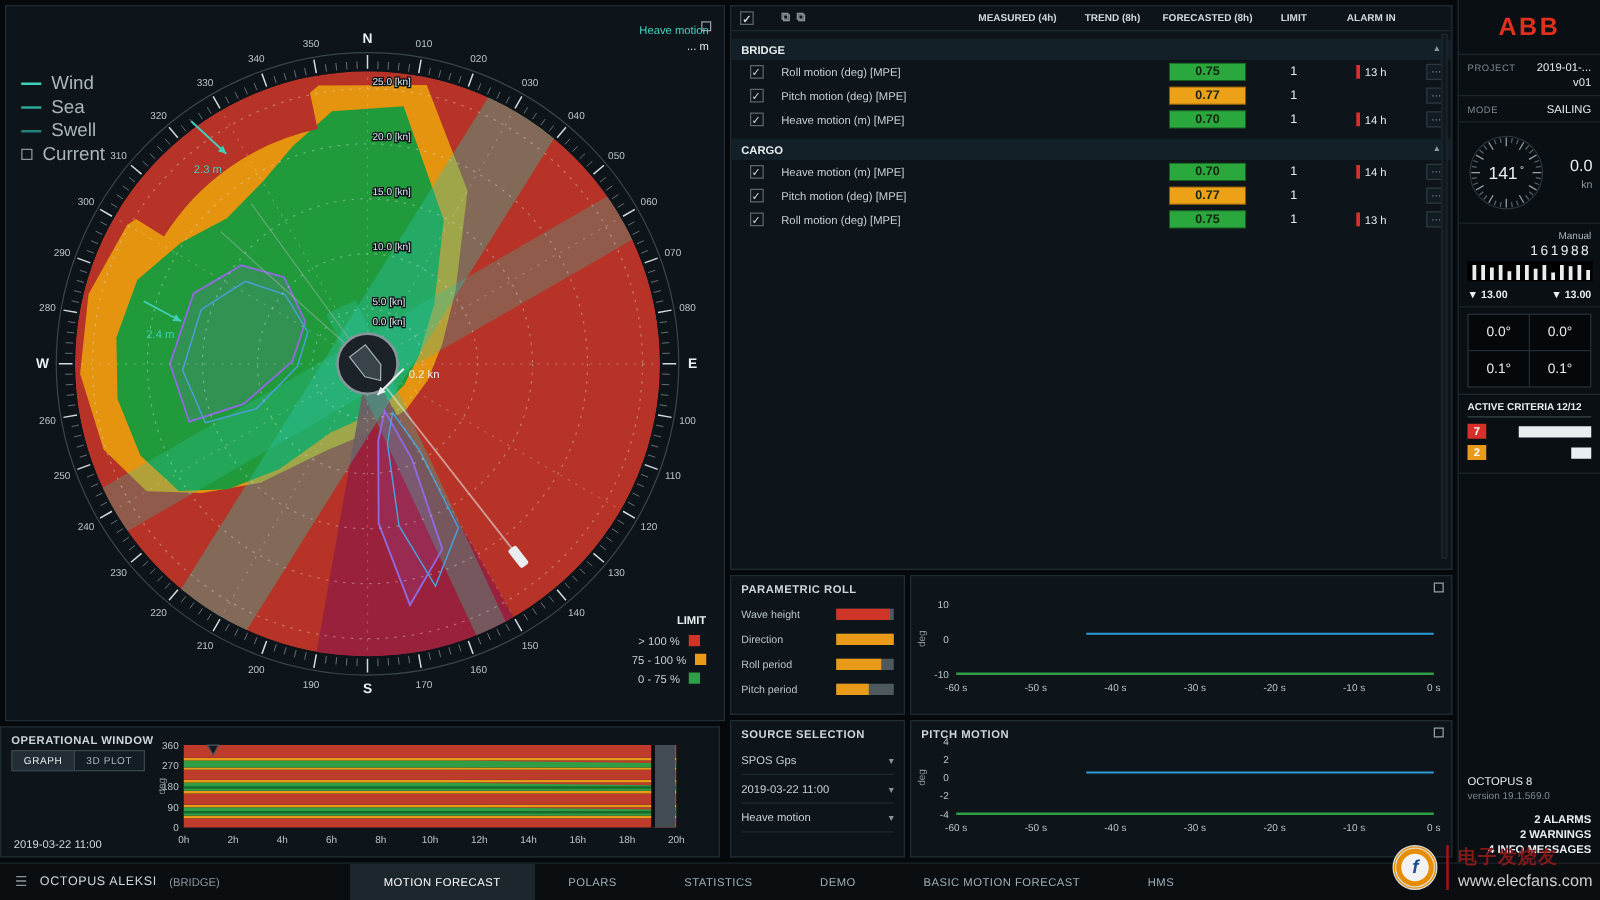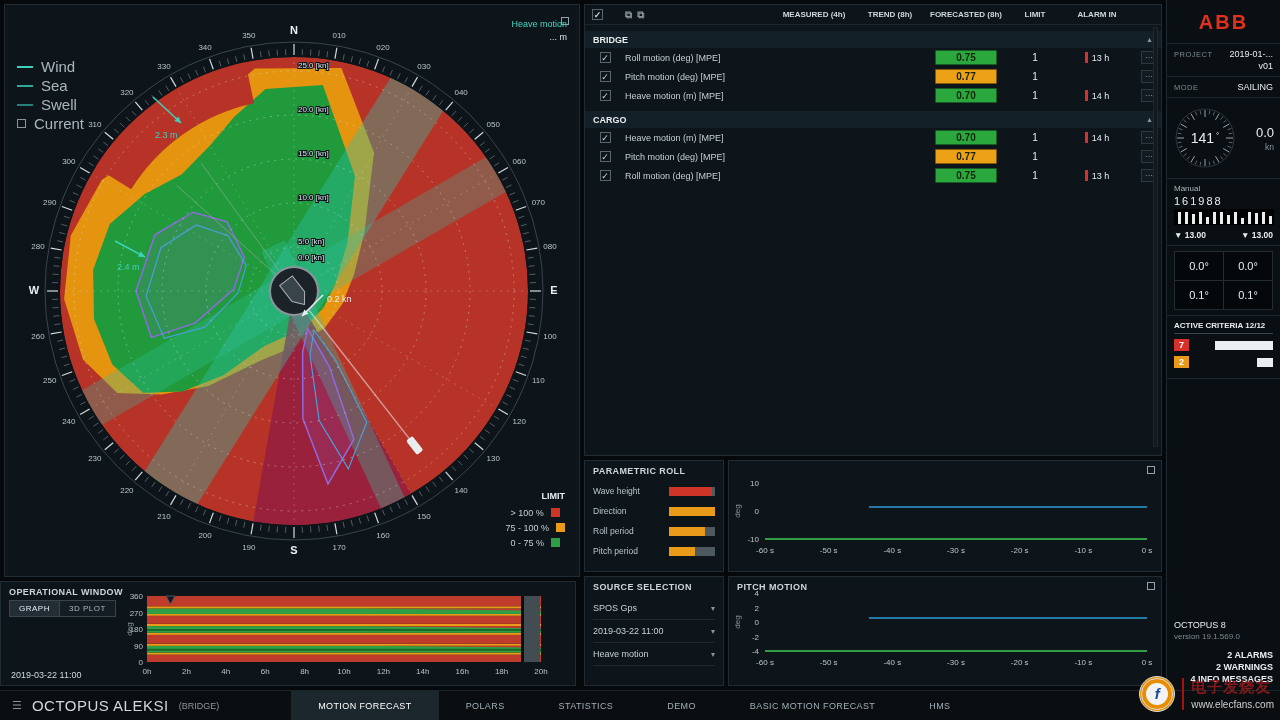--- a/index.html
+++ b/index.html
@@ -69,53 +69,53 @@
 .sb-label{font-size:7.5px;color:#7d8a91;letter-spacing:.5px}
 .sb-row{display:flex;justify-content:space-between;align-items:baseline}
 .sb-val{font-size:9px;color:#e6edf0}
 .dial-sec{display:flex;align-items:center;gap:6px;padding:8px 6px}
 .dial-wrap{position:relative;width:64px;height:64px}
 .dial-val{position:absolute;inset:0;display:flex;align-items:center;justify-content:center;color:#e9eef1;font-size:14px}
 .dial-val .deg{font-size:8px;margin-left:2px;margin-top:-6px}
 .spd{text-align:right;flex:1}
 .spd .v{font-size:13px;color:#e9eef1}
 .spd .u{font-size:8.5px;color:#8a959c;margin-top:2px}
-.man-sec{text-align:left}
+.man-sec{text-align:right}
 .man-label{font-size:8px;color:#aab6bc}
 .counter{font-size:11px;color:#e9eef1;letter-spacing:2px;margin:2px 0}
 .gauge-row{display:flex;justify-content:space-between;font-size:8.5px;font-weight:bold;color:#e9eef1;margin-top:3px}
 .hs-head{display:flex;justify-content:space-between;font-size:8.5px;color:#dfe7ea;margin-bottom:3px}
 .quad{display:grid;grid-template-columns:1fr 1fr;gap:1px;background:#222c33;border:1px solid #222c33}
 .quad div{background:#05080a;text-align:center;font-size:11px;color:#e9eef1;padding:8px 0}
 .crit-title{font-size:8px;font-weight:bold;color:#e6edf0;border-bottom:1px solid #39454d;padding-bottom:3px;margin-bottom:5px}
 .crit-row{display:flex;align-items:center;margin-bottom:5px}
 .badge{min-width:15px;height:12px;line-height:12px;text-align:center;font-size:9px;font-weight:bold;color:#fff;padding:0 2px}
 .crit-bar{height:9px;background:#e9eef1;margin-left:auto}
 .sb-spacer{flex:1;border-bottom:none}
 .sb-foot{padding:5px 7px}
 .prod{font-size:9px;color:#e6edf0}
 .ver{font-size:8px;color:#7d8a91;margin:2px 0 8px}
 .msgs{text-align:right}
 .msg{font-size:9px;font-weight:bold;color:#e9eef1;line-height:12px}
 
 #statusbar{position:absolute;left:0;top:690px;width:1280px;height:30px;background:#0a0e11;border-top:1px solid #1a242b;display:flex;align-items:stretch}
 .sb-left{display:flex;align-items:center;gap:10px;padding:0 12px;min-width:220px}
 .menu-ico{color:#8a959c;font-size:11px}
-.appname{font-size:15px;color:#cfd8dc;letter-spacing:.5px}
+.appname{font-size:10px;color:#cfd8dc;letter-spacing:.5px}
 .appctx{font-size:9px;color:#8a959c}
 .tabs{display:flex;margin-left:60px}
 .tab{display:flex;align-items:center;padding:0 27px;font-size:9px;letter-spacing:.4px;color:#9fb0b8;cursor:default}
 .tab.active{background:#1c262d;color:#ffffff}
 
 #watermark{position:absolute;right:6px;bottom:8px;display:flex;align-items:center;gap:7px;z-index:60;opacity:.95}
 .wm-logo{width:36px;height:36px;border-radius:50%;background:#f29400;border:3px double #e8e8e8;display:flex;align-items:center;justify-content:center}
 .wm-f{width:22px;height:22px;border-radius:50%;background:#fff;color:#1a4fa0;font-weight:bold;font-style:italic;font-size:15px;text-align:center;line-height:21px}
 .wm-text{border-left:2px solid #b01212;padding-left:7px}
 .wm-cn{font-size:15px;font-weight:bold;color:#8b1a1a;letter-spacing:1px}
-.wm-url{font-size:10px;color:#d8d8d8;margin-top:2px}
+.wm-url{font-size:13px;color:#d8d8d8;margin-top:2px}
 </style>
 </head>
 <body>
 
 <div class="panel" id="polar-panel">
   <svg id="polar-svg" width="574" height="571" viewBox="0 0 574 571">
       <defs>
         <clipPath id="pc">
           <circle cx="289" cy="286" r="234"></circle>
         </clipPath>

